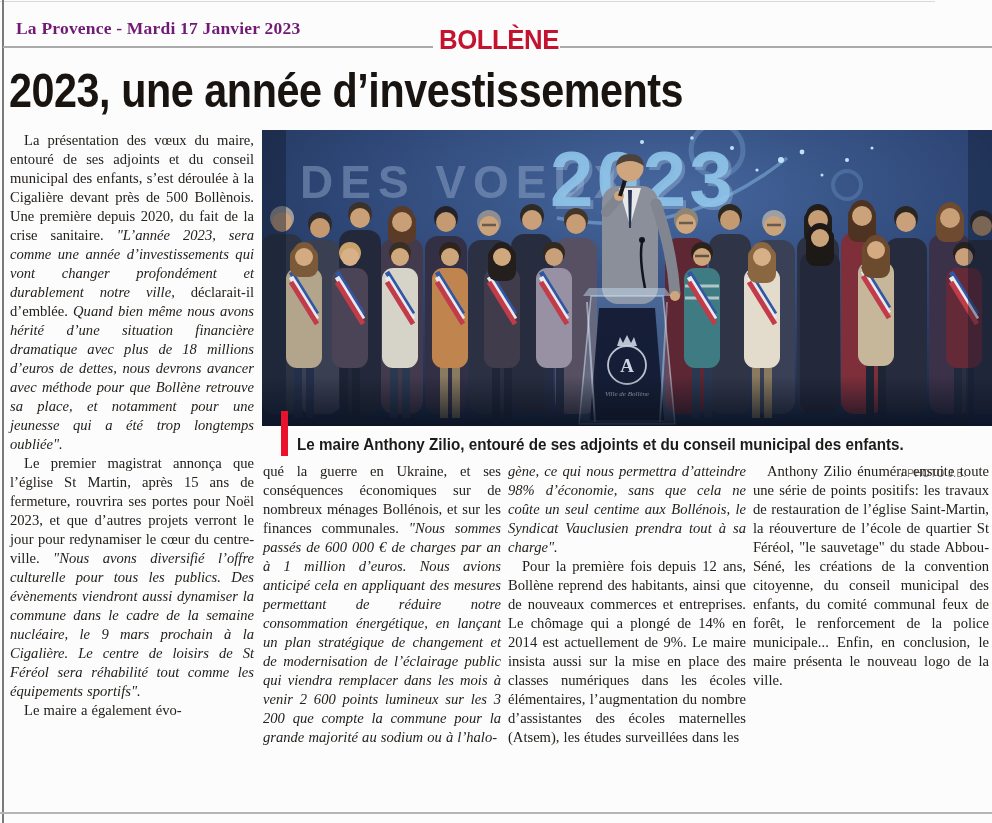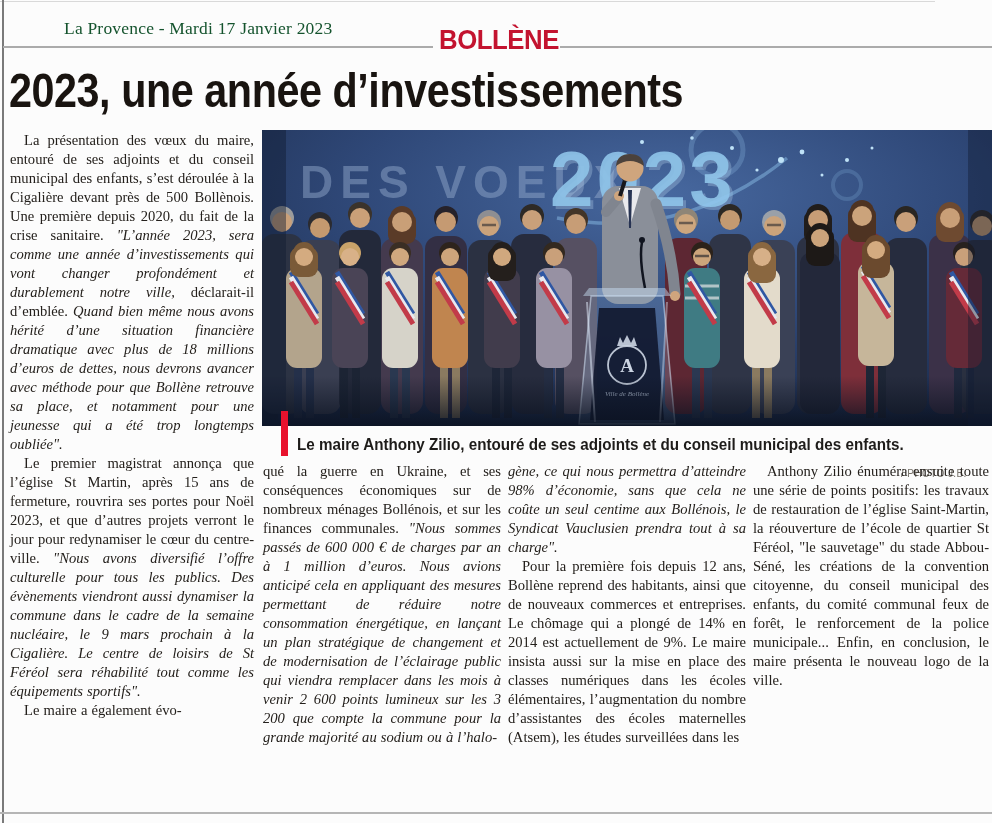--- a/index.html
+++ b/index.html
@@ -3,21 +3,21 @@
 <meta charset="utf-8">
 <style>
   html,body{margin:0;padding:0;}
   body{
     width:992px;height:823px;position:relative;overflow:hidden;
     background:#fcfcfc;font-family:"Liberation Serif",serif;color:#221e1b;
   }
   .abs{position:absolute;}
   #top-rule{left:0;top:1px;width:935px;height:1px;background:#d9d9d9;}
   #left-rule{left:2px;top:0;width:2px;height:823px;background:#7a7a7a;}
-  #masthead{left:16px;top:18px;font-weight:normal;font-size:17.5px;letter-spacing:.2px;color:#14532d;white-space:nowrap;margin-left:48px;}
+  #masthead{left:16px;top:18px;font-weight:bold;font-size:17.5px;letter-spacing:.2px;color:#701a75;white-space:nowrap;}
   #rule-left{left:3px;top:46px;width:430px;height:2px;background:#ababab;}
   #rule-right{left:560px;top:46px;width:432px;height:2px;background:#ababab;}
   #section-title{
     left:433px;top:24px;width:132px;text-align:center;
     font-family:"Liberation Sans",sans-serif;font-weight:bold;font-size:28px;
     color:#c3132f;transform:scaleX(.92);transform-origin:center top;letter-spacing:-.5px;
   }
   #headline{
     left:9px;top:63px;font-family:"Liberation Sans",sans-serif;font-weight:bold;
     font-size:48px;color:#191410;letter-spacing:-.5px;white-space:nowrap;

